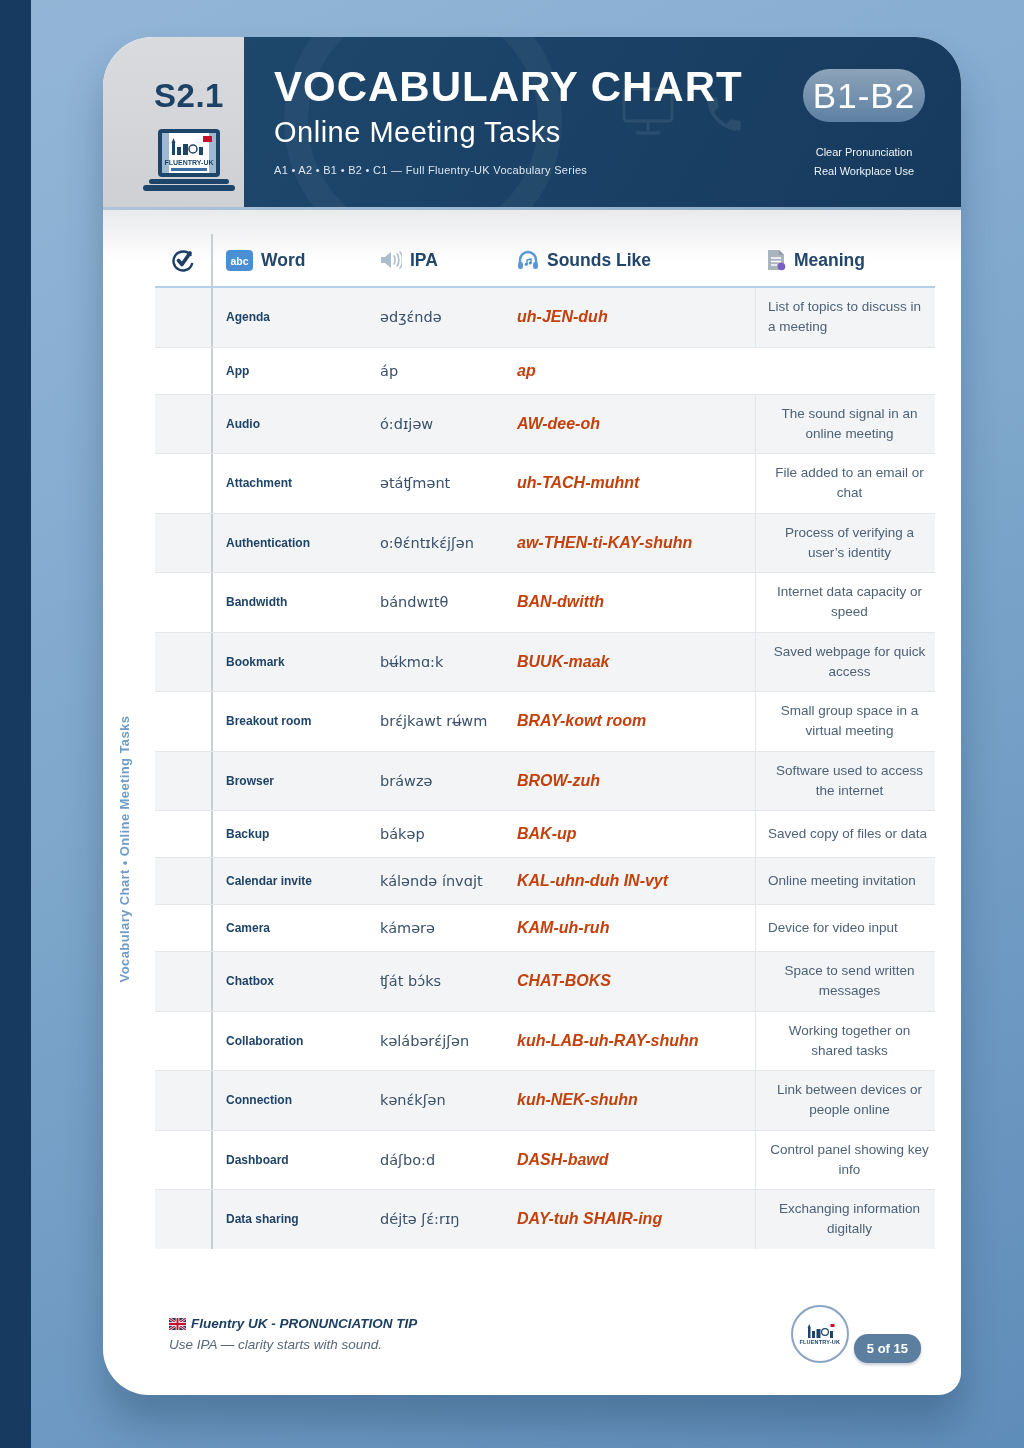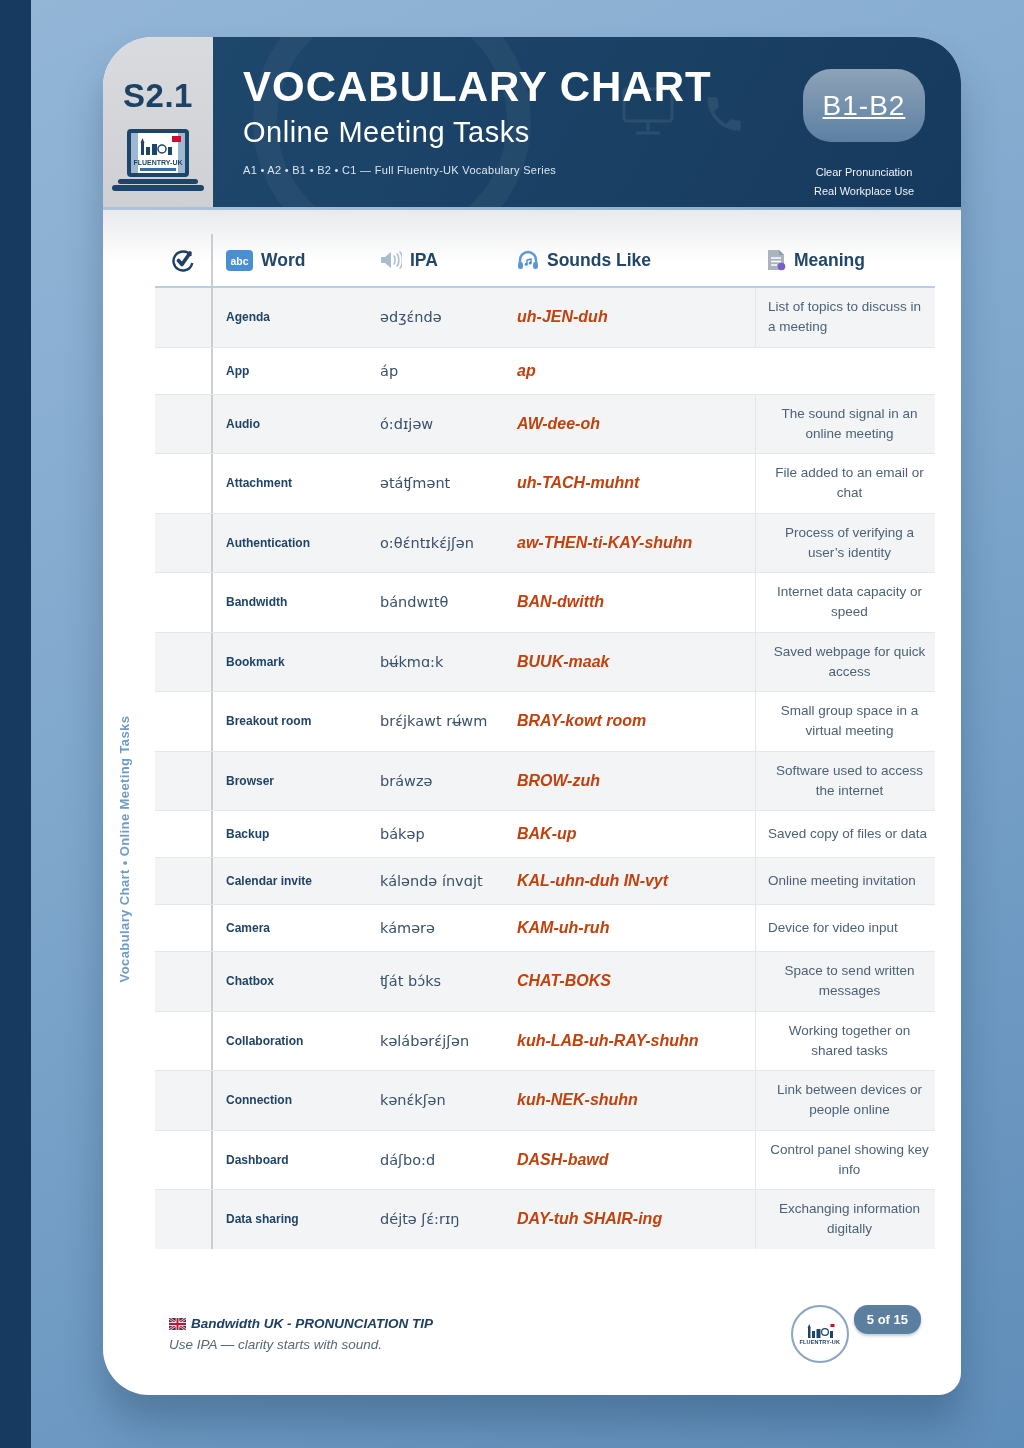--- a/index.html
+++ b/index.html
@@ -12,43 +12,43 @@
 
   .card{
     position:absolute;left:103px;top:37px;width:858px;height:1358px;background:#ffffff;
     border-radius:50px 46px 22px 46px;box-shadow:0 28px 38px rgba(23,52,84,.30);
   }
 
   
   .header{display:flex;height:170px;}
   .code-panel{
     width:110px;flex:0 0 110px;background:linear-gradient(180deg,#dadbde,#ced0d4);
-    border-radius:50px 0 0 0;display:flex;flex-direction:column;align-items:center;
+    border-radius:50px 0 0 0;display:flex;flex-direction:column;align-items:center;padding-left:31px;
   }
   .code{margin-top:40px;font-size:33px;font-weight:bold;color:#1c4266;letter-spacing:.5px;}
   .laptop{margin-top:12px;}
 
   .band{
     flex:1;background:linear-gradient(120deg,#1e476c 0%,#1a4064 55%,#163a5d 100%);
     border-radius:0 46px 0 0;position:relative;color:#fff;overflow:hidden;
     padding:28px 0 0 30px;box-sizing:border-box;
   }
   .band .deco-circle{
     position:absolute;left:40px;top:-55px;width:230px;height:230px;border-radius:50%;
     border:24px solid rgba(255,255,255,.045);
   }
   .band .deco-ic{position:absolute;opacity:.08;}
   .title{font-size:42px;font-weight:800;letter-spacing:1px;line-height:1.05;}
   .subtitle{font-size:29px;font-weight:400;margin-top:7px;letter-spacing:.5px;}
   .series{font-size:11px;margin-top:15px;color:#dce6f0;letter-spacing:.3px;}
 
   .level-wrap{position:absolute;right:36px;top:32px;width:122px;text-align:center;}
   .level-pill{
-    height:73px;border-radius:28px;display:flex;align-items:center;justify-content:center;
-    background:linear-gradient(180deg,#8da3b8,#5d80a3);font-size:28px;color:#fff;letter-spacing:1px;text-decoration:underline;
+    height:53px;border-radius:28px;display:flex;align-items:center;justify-content:center;
+    background:linear-gradient(180deg,#8da3b8,#5d80a3);font-size:35px;color:#fff;letter-spacing:1px;
   }
   .taglines{margin-top:21px;font-size:11px;line-height:1.7;color:#eef3f8;}
 
   .header-underline{height:3px;background:linear-gradient(90deg,#aec4da,#87a7c5);}
   .fade{height:52px;background:linear-gradient(180deg,#e9eaec,#ffffff);}
 
   
   .vlabel{
     position:absolute;left:14px;top:1032px;width:440px;
     transform:rotate(-90deg);transform-origin:0 0;
@@ -74,21 +74,21 @@
   .sounds-cell span{max-width:225px;}
   .meaning-cell{
     font-size:13.5px;color:#4d6277;line-height:1.5;border-left:1px solid #e2e5e9;
     padding:9px 4px 9px 12px;
   }
 
   
   .footer{position:absolute;left:66px;right:40px;bottom:32px;display:flex;justify-content:space-between;align-items:center;}
   .tip-title{font-size:13.5px;font-weight:bold;font-style:italic;color:#1c3f63;display:flex;align-items:center;gap:5px;}
   .tip-body{font-size:13.5px;font-style:italic;color:#566878;margin-top:6px;}
-  .footer-right{display:flex;align-items:flex-start;gap:5px;}
+  .footer-right{display:flex;align-items:flex-end;gap:5px;}
   .logo-circle{
     width:58px;height:58px;border-radius:50%;background:#fff;border:2px solid #8aa5c4;
     display:flex;flex-direction:column;align-items:center;justify-content:center;box-sizing:border-box;
   }
   .logo-circle .logo-text{font-size:5.5px;font-weight:bold;color:#1c4266;letter-spacing:.2px;margin-top:1px;}
   .page-pill{background:#5d7f9f;color:#fff;font-weight:bold;font-size:13px;padding:7px 13px;border-radius:14px;box-shadow:0 2px 3px rgba(23,52,84,.25);}
 </style>
 </head>
 <body>
 
@@ -457,21 +457,21 @@
       <div class="tip-title">
         <svg width="17" height="12" viewBox="0 0 17 12">
           <rect width="17" height="12" fill="#1d3f66"></rect>
           <path d="M0 0L17 12M17 0L0 12" stroke="#ffffff" stroke-width="2.4"></path>
           <path d="M0 0L17 12M17 0L0 12" stroke="#c8102e" stroke-width="1.2"></path>
           <rect x="6.7" width="3.6" height="12" fill="#ffffff"></rect>
             <rect y="4.2" width="17" height="3.6" fill="#ffffff"></rect>
           <rect x="7.5" width="2" height="12" fill="#c8102e"></rect>
             <rect y="5" width="17" height="2" fill="#c8102e"></rect>
         </svg>
-        <span>Bandwidth UK - PRONUNCIATION TIP</span>
+        <span>Fluentry UK - PRONUNCIATION TIP</span>
       </div>
       <div class="tip-body">Use IPA — clarity starts with sound.</div>
     </div>
 
     <div class="footer-right">
       <div class="logo-circle">
         <svg width="32" height="15" viewBox="0 0 32 15">
           <g fill="#1d4569">
             <rect x="4" y="5" width="2.5" height="10"></rect>
               <polygon points="5.2,1 6.8,5 3.6,5"></polygon>

